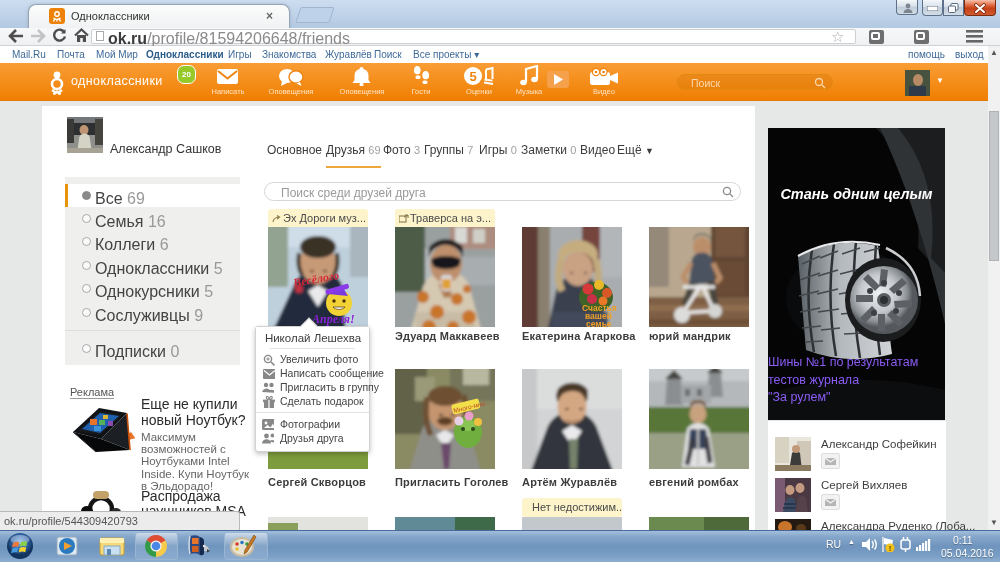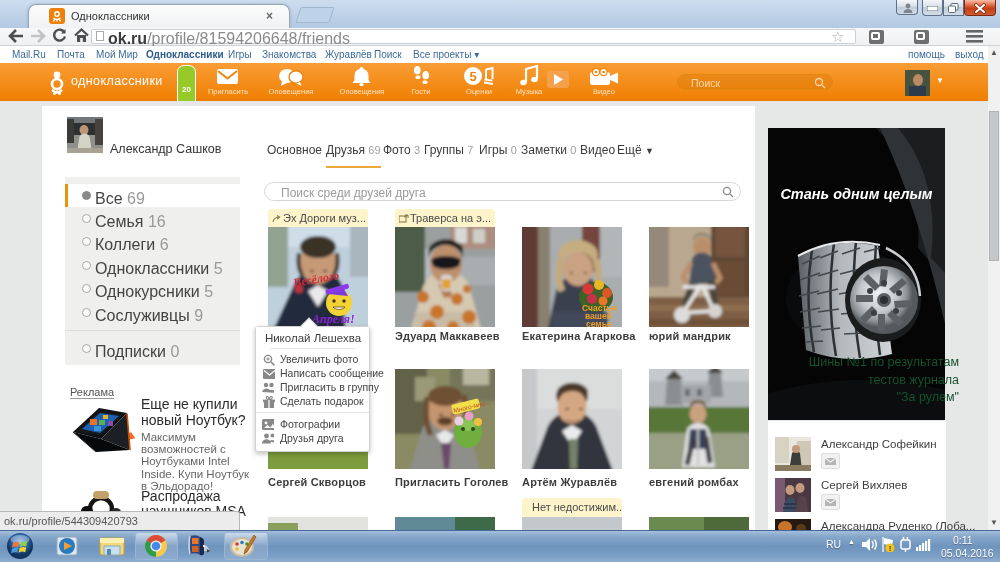--- a/index.html
+++ b/index.html
@@ -21,21 +21,21 @@
 #omni{left:91px;top:29px;width:765px;height:15px;background:#fff;border:1px solid #cdd0d3;border-radius:2px}
 #url{left:108px;top:30px;font-size:16px;color:#3c3c3c}
 #url span{color:#8a8a8a}
 
 #linksbar{left:0;top:46px;width:988px;height:17px;background:#fff}
 #linksbar a{position:absolute;top:3px;font-size:10px;color:#3e6a99;text-decoration:none}
 
 #okhdr{left:0;top:63px;width:988px;height:38px;background:linear-gradient(#f99d35,#f07f02);border-bottom:1px solid #e97a06}
 .hlabel{position:absolute;font-size:7.5px;color:#ffe3c2;text-align:center}
 #okname{left:71px;top:74px;font-size:12.5px;color:#fff;letter-spacing:.4px}
-#okbadge{left:177px;top:65px;background:#97c928;border:1px solid #fff;color:#fff;font-size:8px;font-weight:bold;border-radius:7px;padding:19px 4px}
+#okbadge{left:177px;top:65px;background:#97c928;border:1px solid #fff;color:#fff;font-size:8px;font-weight:bold;border-radius:7px;padding:4px 4px}
 #hsearch{left:677px;top:74px;width:156px;height:16px;background:rgba(205,110,0,.28);border:1px solid #e2890f;border-radius:9px}
 #hsearch span{position:absolute;left:13px;top:2px;font-size:10.5px;color:#ffd9ae}
 
 #pagebg{left:0;top:101px;width:988px;height:429px;background:#e6e8e8}
 #maincard{left:42px;top:106px;width:713px;height:424px;background:#fff}
 #avatar{left:67px;top:117px;width:36px;height:36px}
 #pname{left:110px;top:142px;font-size:12.5px;color:#333}
 .nav{position:absolute;top:143px;font-size:12px;color:#3c3c3c}
 .nav i{font-style:normal;color:#a0a0a0;font-size:11px}
 #navdr{border-bottom:2px solid #eca83c;padding-bottom:9px}
@@ -174,21 +174,21 @@
     <rect width="25" height="26" fill="#47523f"></rect>
     <ellipse cx="13" cy="10" rx="5" ry="6" fill="#b98a66"></ellipse>
     <rect x="4" y="16" width="17" height="10" fill="#2e3a4a"></rect>
   </svg>
 <div class="abs" style="left:936px;top:76px;color:#fff;font-size:8px">▼</div>
 
 <svg class="abs" style="left:216px;top:68px" width="23" height="17">
     <rect x="1" y="1" width="21" height="15" rx="2" fill="#fff"></rect>
     <path d="M2 3 l9.5 7.5 L21 3" stroke="#ef8511" stroke-width="2" fill="none"></path>
   </svg>
-<div class="hlabel" style="left:203px;top:87px;width:50px">Пригласить</div>
+<div class="hlabel" style="left:203px;top:87px;width:50px">Написать</div>
 <svg class="abs" style="left:278px;top:67px" width="26" height="19">
     <ellipse cx="9" cy="9" rx="8" ry="7" fill="#fff"></ellipse>
     <path d="M4 14 l-1 5 l6 -3z" fill="#fff"></path>
     <ellipse cx="18" cy="10" rx="7" ry="6.2" fill="#fff" stroke="#ef8511" stroke-width="1.4"></ellipse>
     <path d="M22 15 l1.5 4 l-5 -2.5z" fill="#fff"></path>
   </svg>
 <div class="hlabel" style="left:265px;top:87px;width:52px">Оповещения</div>
 <svg class="abs" style="left:352px;top:66px" width="19" height="20">
     <path d="M9.5 1 a2 2 0 0 1 2 2 c3.5 1 5 3.5 5 7 l0 4 2 3 -18 0 2 -3 0 -4 c0 -3.5 1.5 -6 5 -7 a2 2 0 0 1 2 -2z" fill="#fff"></path>
     <circle cx="9.5" cy="18.5" r="2" fill="#fff"></circle>
@@ -634,21 +634,21 @@
         <circle cx="106" cy="185" r="3"></circle>
         <circle cx="102" cy="163" r="3"></circle>
       </g>
       <circle cx="116" cy="172" r="7" fill="#5a5e62"></circle>
       <circle cx="116" cy="172" r="4" fill="#2e3134"></circle>
       <path d="M30 128 Q68 107 112 117" stroke="#e8eaec" stroke-width="2" fill="none"></path>
       <path d="M118 120 Q150 135 152 168" stroke="#caccd0" stroke-width="2.5" fill="none"></path>
     </g>
   </svg>
 <div class="abs" style="left:768px;top:186px;width:177px;text-align:center;color:#fff;font-size:14.5px;font-weight:bold;font-style:italic">Стань одним целым</div>
-<div class="abs" style="left:768px;top:354px;width:191px;text-align:right;color:#14532d;font-size:12.5px;line-height:17.5px">Шины №1 по результатам<br>тестов журнала<br>"За рулем"</div>
+<div class="abs" style="left:768px;top:354px;width:191px;text-align:left;color:#8b5cf6;font-size:12.5px;line-height:17.5px">Шины №1 по результатам<br>тестов журнала<br>"За рулем"</div>
 
 <div class="abs" id="rrail"></div>
 <svg class="abs" style="left:775px;top:437px" width="36" height="34">
     <rect width="36" height="34" fill="#e9e6de"></rect>
     <rect x="0" y="0" width="14" height="26" fill="#d8d2c2"></rect>
     <rect x="22" y="4" width="14" height="30" fill="#cfc8b8"></rect>
     <path d="M14 34 L17 16 a5 5 0 0 1 8 0 L27 34z" fill="#3c3c3a"></path>
     <circle cx="21" cy="12" r="4" fill="#c2997a"></circle>
     <rect x="0" y="28" width="36" height="6" fill="#8a7a5f"></rect>
   </svg>

